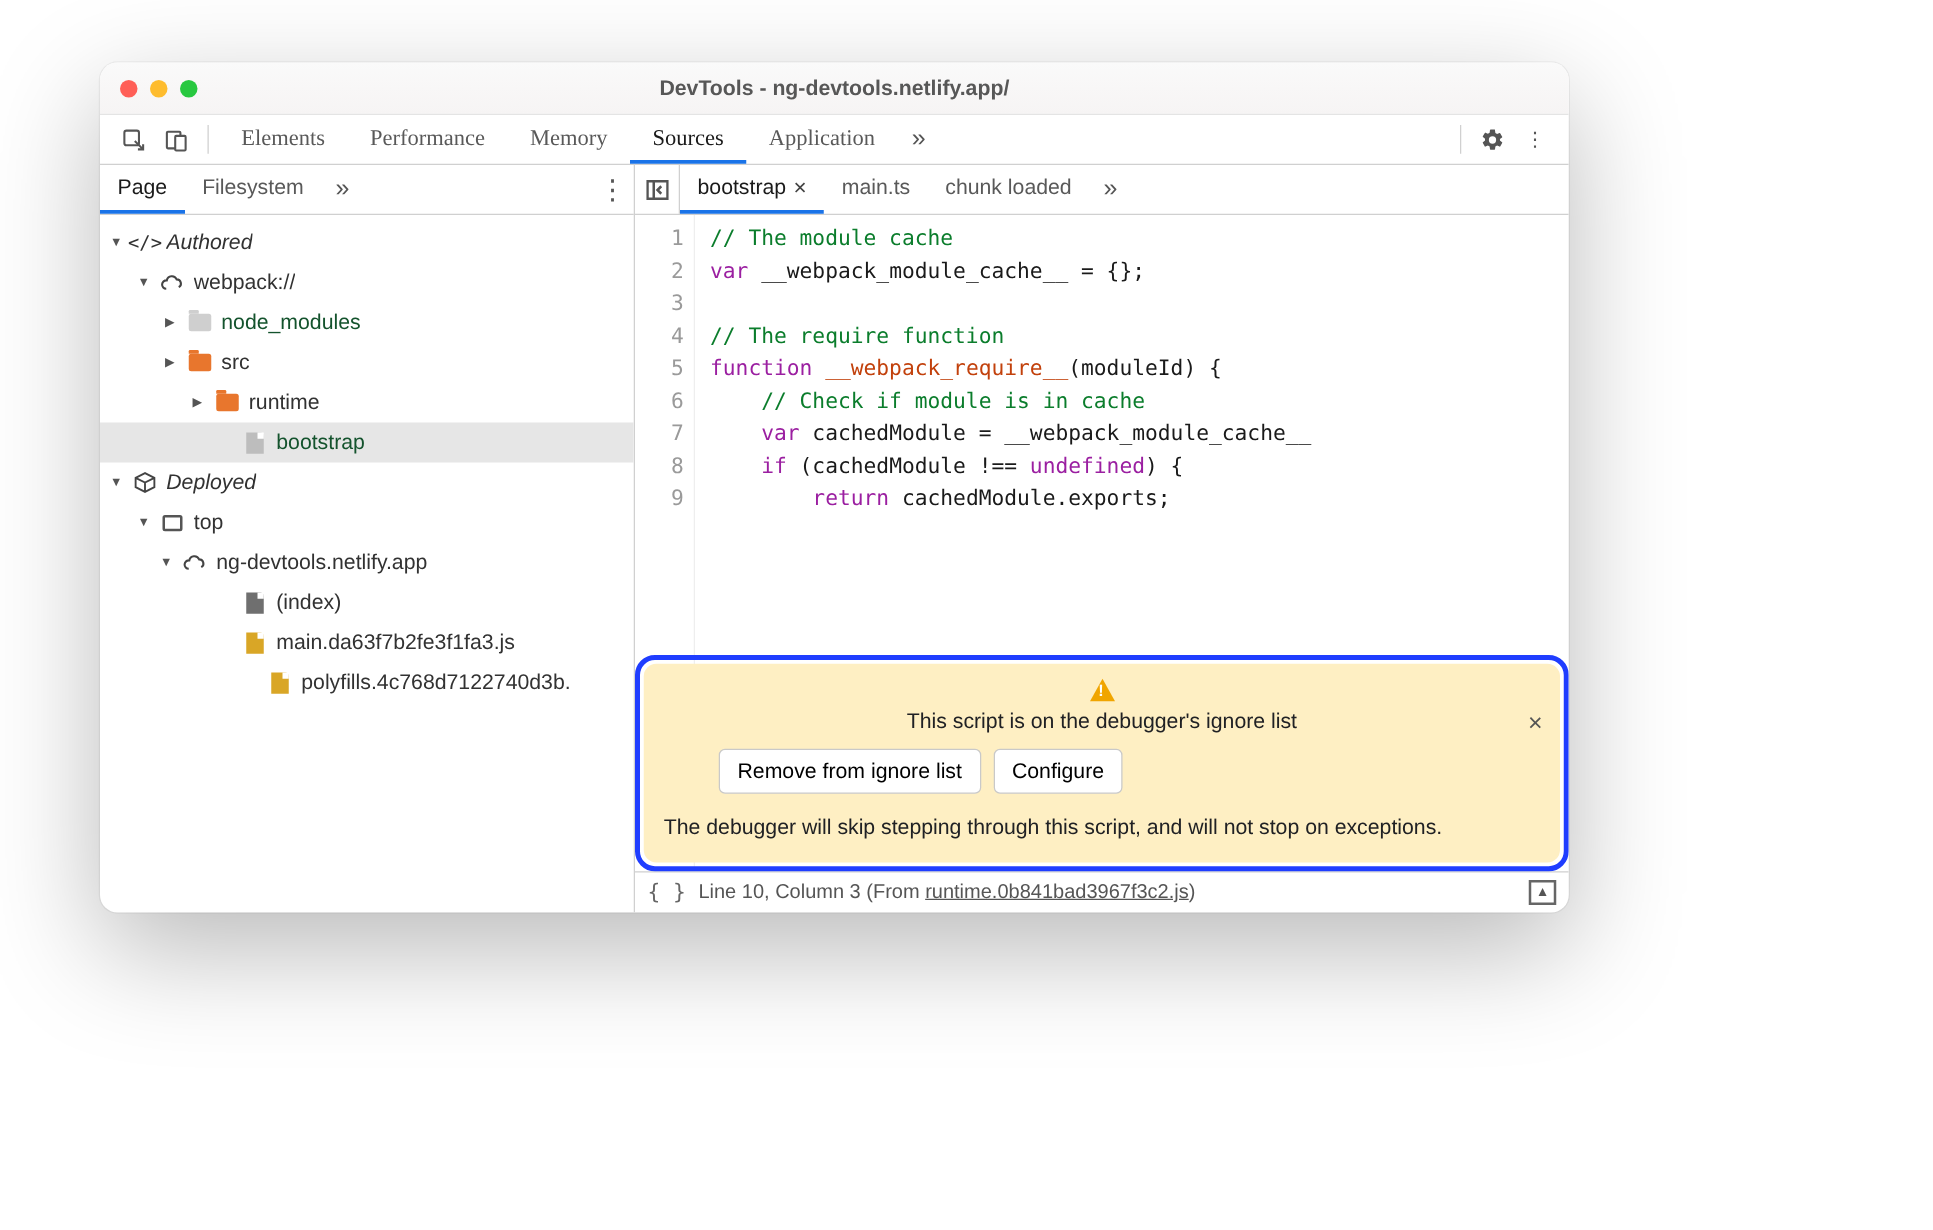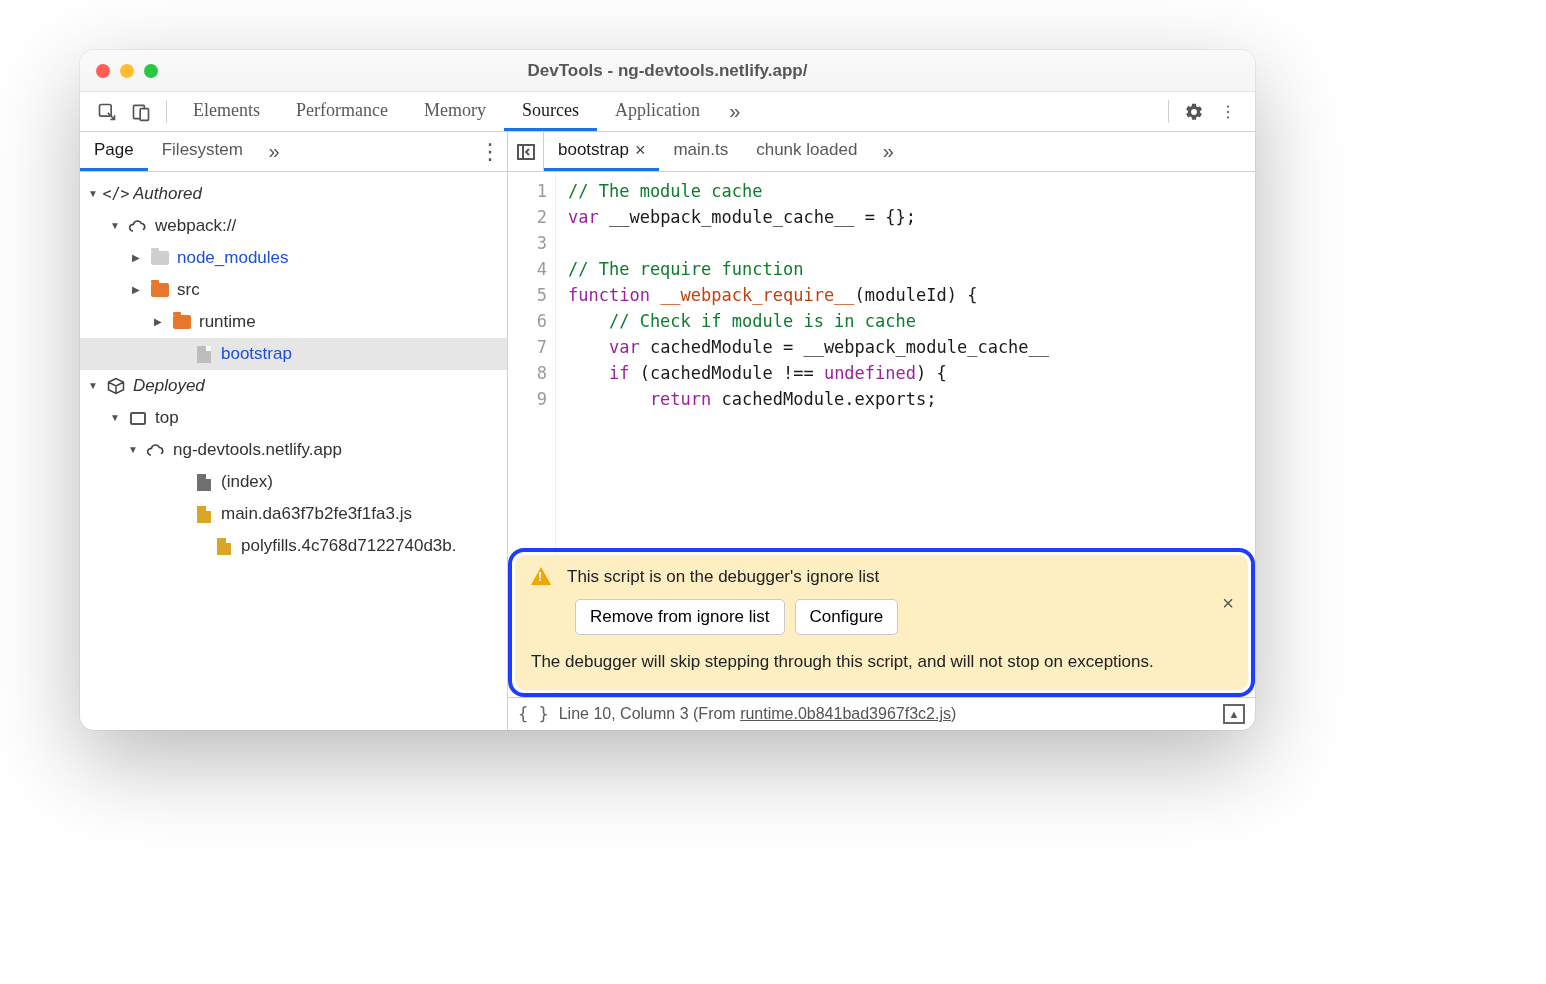--- a/index.html
+++ b/index.html
@@ -121,21 +121,21 @@
 .folder.grey::before { background:#cfcfcf;}
 .cloud-icon svg { width:20px; height:16px; }
 .code-icon { font-family: monospace; font-size:15px; color:#333; }
 .cube-icon { color:#444; }
 .frame-icon { width:16px;height:13px;border:2px solid #555;border-radius:2px; }
 .file-icon { width:14px;height:17px;background:#6f6f6f;border-radius:0 3px 0 0;position:relative;}
 .file-icon::before{content:"";position:absolute;top:0;right:0;width:5px;height:5px;background:#fff;}
 .file-icon.grey { background:#bdbdbd;}
 .file-icon.mustard { background:#d9a626; }
 .node-label { overflow:hidden; text-overflow:ellipsis; }
-.dim { color:#1d4ed8; }
+.dim { color:#14532d; }
 .italic { font-style: italic; }
 
 .editor { flex:1; display:flex; flex-direction:column; min-width:0; position:relative;}
 .editortabs {
   height:40px; border-bottom:1px solid #d0d0d0;
   display:flex; align-items:stretch;
 }
 .panel-toggle { width:36px;display:flex;align-items:center;justify-content:center;border-right:1px solid #d0d0d0;cursor:pointer;color:#555;}
 .etab {
   padding:0 14px; display:flex; align-items:center; gap:6px;
@@ -160,21 +160,21 @@
   padding:3px;
 }
 .infobar {
   background:#feefc3;
   padding:12px 16px 16px 16px;
   border-radius:10px;
   font-size:17px;
   color:#202124;
   position:relative;
 }
-.infobar .row1 { display:flex; align-items:flex-start; gap:16px; margin-bottom:12px;}
+.infobar .row1 { display:flex; align-items:center; gap:6px; margin-bottom:12px;flex-direction:column;}
 .warn-icon { width:0;height:0;border-left:10px solid transparent;border-right:10px solid transparent;border-bottom:18px solid #f0a500;position:relative;}
 .warn-icon::after{content:"!";position:absolute;left:-3px;top:2px;font-size:13px;font-weight:bold;color:#fff;}
 .infobar .btns { display:flex; gap:10px; margin-bottom:14px;padding-left:44px;}
 .btn {
   background:#fff; border:1px solid #c9c9c9; border-radius:5px;
   padding:7px 14px; font-size:17px; cursor:pointer;
 }
 .infobar .desc { line-height:1.5; }
 .infobar .close-x { position:absolute; top:37px; right:14px; font-size:20px; color:#555; cursor:pointer;}
 

